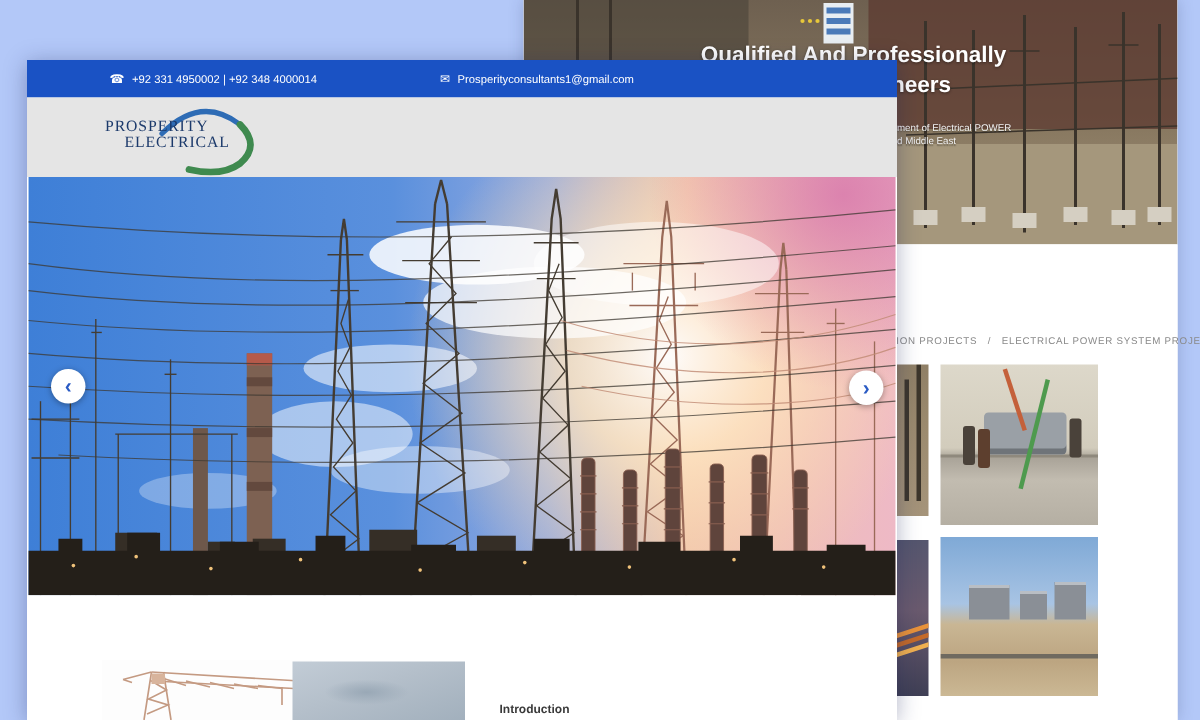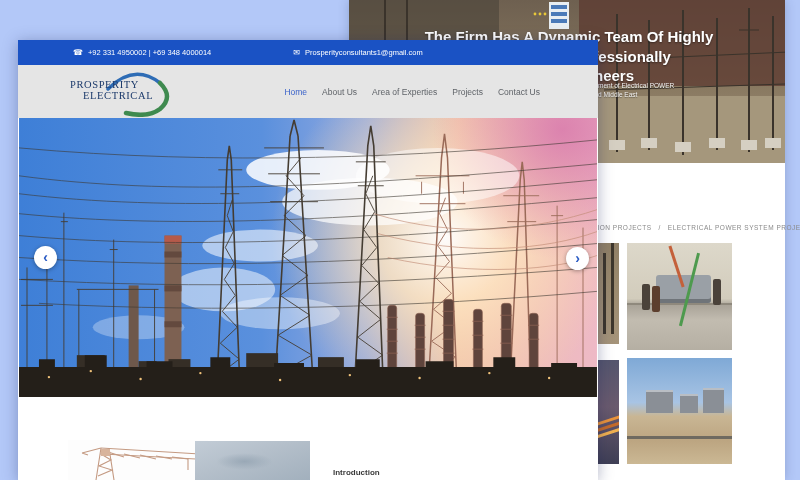--- a/index.html
+++ b/index.html
@@ -107,21 +107,20 @@
           <rect x="200" y="2" width="20" height="27" fill="#e8eef2"></rect>
           <rect x="202" y="5" width="16" height="4" fill="#4a7ab8"></rect>
           <rect x="202" y="12" width="16" height="4" fill="#4a7ab8"></rect>
           <rect x="202" y="19" width="16" height="4" fill="#4a7ab8"></rect>
           <circle cx="186" cy="14" r="1.4" fill="#e8c83a"></circle>
             <circle cx="191" cy="14" r="1.4" fill="#e8c83a"></circle>
           <circle cx="196" cy="14" r="1.4" fill="#e8c83a"></circle>
         </g>
       </svg>
       <div class="bg-heading">
-        <div>The Firm Has A Dynamic Team Of Highly</div>
         <div>Qualified And Professionally</div>
         <div>Trained Engineers</div>
       </div>
       <div class="bg-sub bg-sub1">ment of Electrical POWER</div>
       <div class="bg-sub bg-sub2">d Middle East</div>
     </div>
 
     <div class="bg-white">
       <div class="bg-breadcrumb" style="top:61px; left:244px; position:absolute;">
         <span>TION PROJECTS</span><span>/</span><span>ELECTRICAL POWER SYSTEM PROJECTS</span>
@@ -150,46 +149,39 @@
       <div class="tx" style="left:72%;top:28%;width:20%;height:24%;"></div>
       <div class="road"></div>
     </div>
   </div>
 
   <div class="fg-page">
 
     <div class="topbar">
       <div class="grp phone">
         <span class="ico">☎</span>
-        <span>+92 331 4950002 | +69 348 4000014</span>
+        <span>+92 331 4950002 | +92 348 4000014</span>
       </div>
       <div class="grp mail">
         <span class="ico">✉</span>
         <span>Prosperityconsultants1@gmail.com</span>
       </div>
     </div>
 
     <div class="header">
       <div class="logo">
         <svg class="logo-swoosh" width="135" height="50" viewBox="0 0 135 50">
           <path d="M 52 22 Q 78 -4 104 16" fill="none" stroke="#2e6cb5" stroke-width="3.5" stroke-linecap="round"></path>
           <path d="M 104 16 Q 118 30 104 42 Q 92 51 70 46" fill="none" stroke="#3f8a4f" stroke-width="4.5" stroke-linecap="round"></path>
         </svg>
         <div class="logo-text">
           <div class="l1">PROSPERITY</div>
           <div class="l2">ELECTRICAL</div>
         </div>
       </div>
-      <nav class="nav">
-        <span class="item active">Home</span>
-        <span class="item">About Us</span>
-        <span class="item">Area of Experties</span>
-        <span class="item">Projects</span>
-        <span class="item">Contact Us</span>
-      </nav>
     </div>
 
     <div class="hero">
       <svg width="580" height="279" viewBox="0 0 580 280">
         <defs>
           <linearGradient id="sky" x1="0" y1="0" x2="1" y2="0">
             <stop offset="0" stop-color="#3e7fd7"></stop>
               <stop offset=".42" stop-color="#5a90dd"></stop>
             <stop offset=".6" stop-color="#93aae0"></stop>
               <stop offset=".76" stop-color="#eec2ac"></stop>

